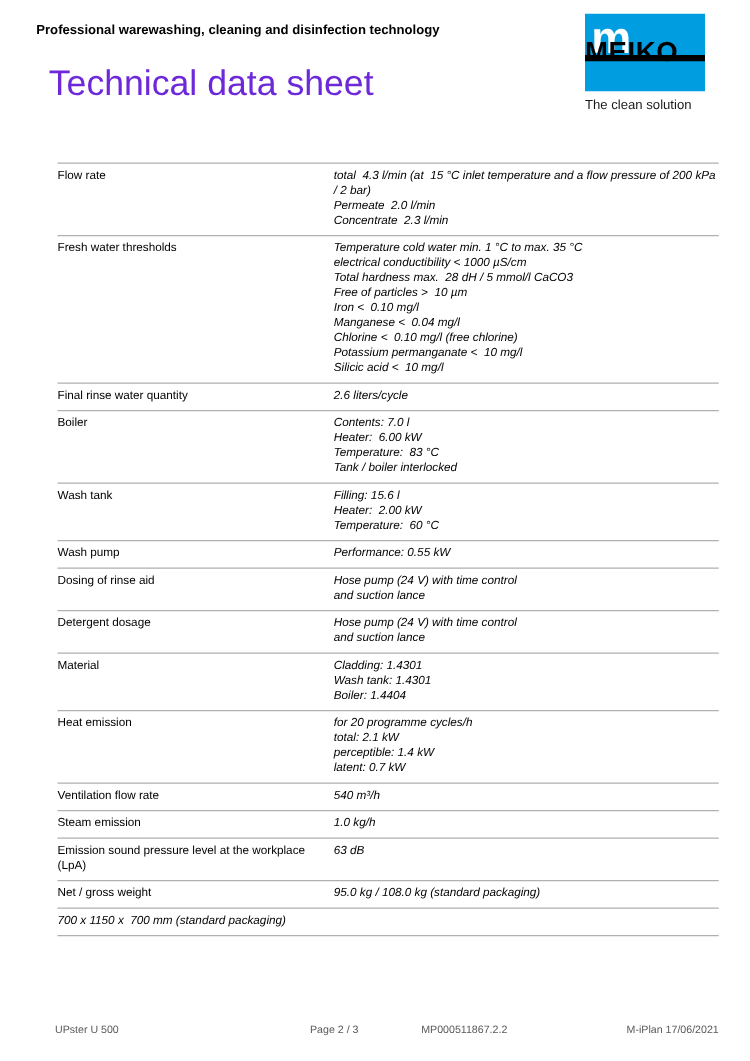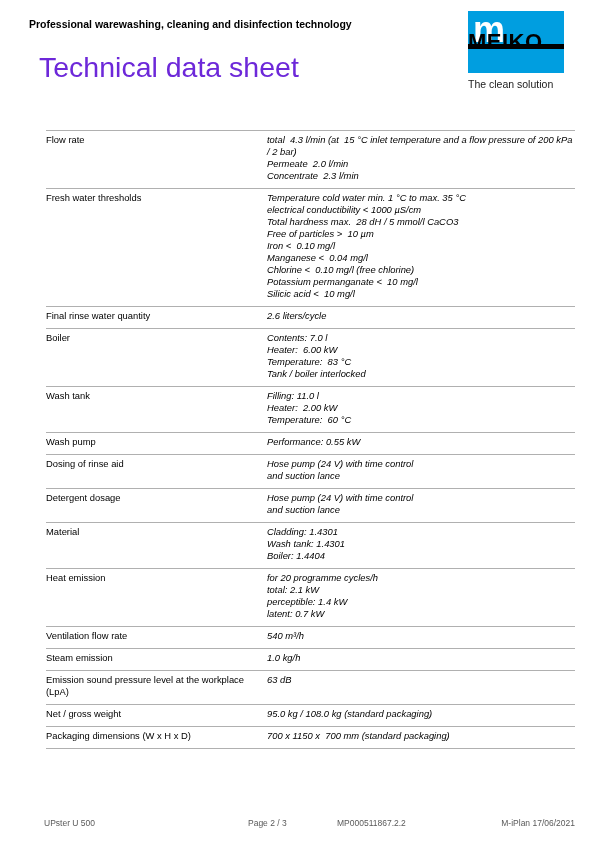--- a/index.html
+++ b/index.html
@@ -74,21 +74,21 @@
     </div>
     <div class="spec-row">
       <div class="spec-label">Boiler</div>
       <div class="spec-value">Contents: 7.0 l
 Heater:  6.00 kW
 Temperature:  83 °C
 Tank / boiler interlocked</div>
     </div>
     <div class="spec-row">
       <div class="spec-label">Wash tank</div>
-      <div class="spec-value">Filling: 11.0 l
+      <div class="spec-value">Filling: 15.6 l
 Heater:  2.00 kW
 Temperature:  60 °C</div>
     </div>
     <div class="spec-row">
       <div class="spec-label">Wash pump</div>
       <div class="spec-value">Performance: 0.55 kW</div>
     </div>
     <div class="spec-row">
       <div class="spec-label">Dosing of rinse aid</div>
       <div class="spec-value">Hose pump (24 V) with time control
@@ -122,21 +122,20 @@
     </div>
     <div class="spec-row">
       <div class="spec-label">Emission sound pressure level at the workplace (LpA)</div>
       <div class="spec-value">63 dB</div>
     </div>
     <div class="spec-row">
       <div class="spec-label">Net / gross weight</div>
       <div class="spec-value">95.0 kg / 108.0 kg (standard packaging)</div>
     </div>
     <div class="spec-row">
-      <div class="spec-label">Packaging dimensions (W x H x D)</div>
       <div class="spec-value">700 x 1150 x  700 mm (standard packaging)</div>
     </div>
   </div>
 
   <span class="footer-item f-model">UPster U 500</span>
   <span class="footer-item f-page">Page 2 / 3</span>
   <span class="footer-item f-doc">MP000511867.2.2</span>
   <span class="footer-item f-rev">M-iPlan 17/06/2021</span>
 
 </div>

